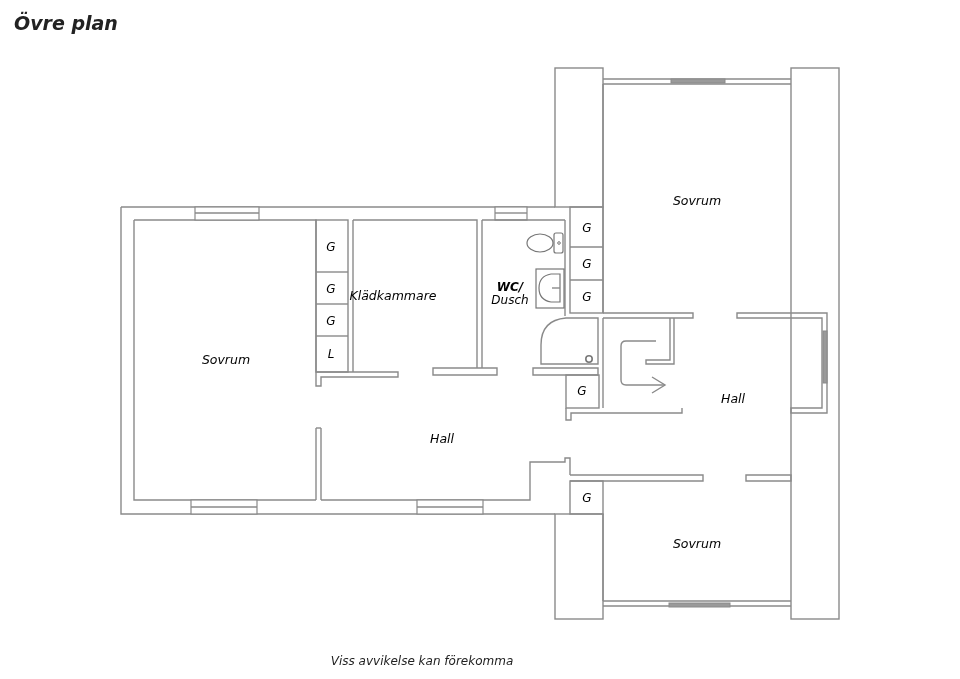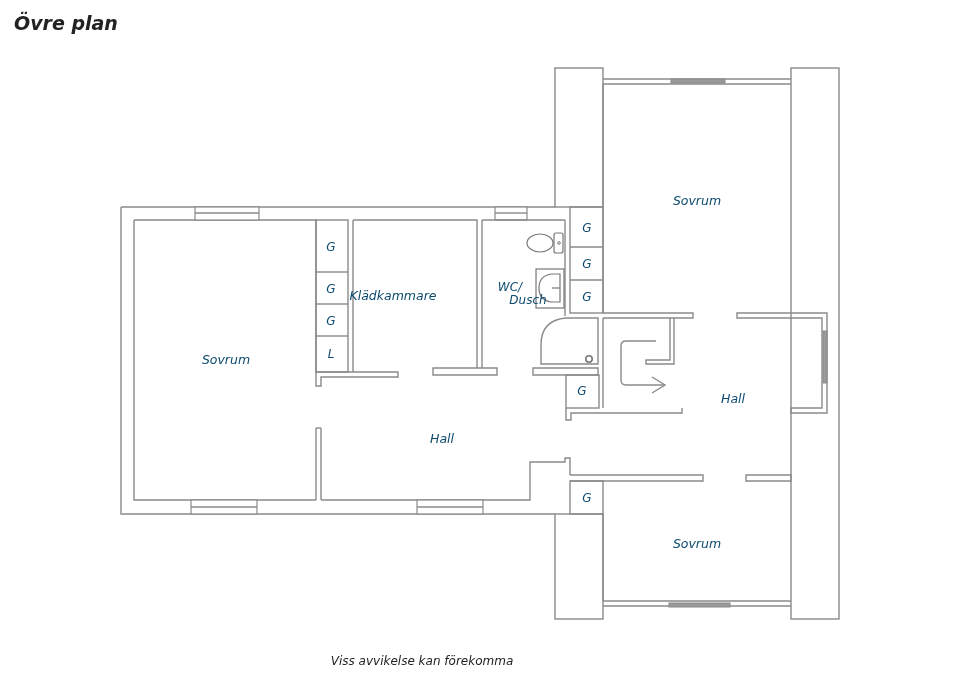--- a/index.html
+++ b/index.html
@@ -7,21 +7,21 @@
          font-family: "DejaVu Sans", sans-serif; }
   .title { position: absolute; left: 14px; top: 12px; font-size: 19px; font-style: italic;
            color: #222; font-weight: bold; margin: 0; }
   .footer { position: absolute; left: 0; width: 844px; top: 654px; text-align: center;
             font-size: 12px; font-style: italic; color: #222; }
   svg.plan { position: absolute; left: 0; top: 0; }
   .w { fill: none; stroke: #8a8a8a; stroke-width: 1.4; }
   .win { fill: #ffffff; stroke: #8a8a8a; stroke-width: 1.2; }
   .winf { fill: #9a9a9a; stroke: #8a8a8a; stroke-width: 1; }
   .fx { fill: #fff; stroke: #777; stroke-width: 1.2; }
-  .lbl { position: absolute; font-style: italic; color: #0c4a6e; font-size: 12.5px;
+  .lbl { position: absolute; font-style: italic; color: #000000; font-size: 12.5px;
          transform: translate(-50%, -50%); white-space: nowrap; text-align: center; line-height: 13px; }
   .lbl.small { font-size: 12px; }
 </style>
 </head>
 <body>
 
 <h1 class="title">Övre plan</h1>
 
 <svg class="plan" width="960" height="679" viewBox="0 0 960 679">
 
@@ -109,22 +109,22 @@
 
     <path class="w" d="M570 475 H703 V481 H570"></path>
     <path class="w" d="M746 475 H791 V481 H746 Z" fill="#fff"></path>
     <rect class="w" x="570" y="481" width="33" height="33"></rect>
     <line class="w" x1="603" y1="514" x2="603" y2="601"></line>
   </g>
 </svg>
 
 <div class="lbl" style="left:226px; top:359px;">Sovrum</div>
 <div class="lbl" style="left:393px; top:295px;">Klädkammare</div>
-<div class="lbl small" style="left:510px; top:287px;">WC/</div>
-<div class="lbl small" style="left:528px; top:300px;">Dusch</div>
+<div class="lbl small" style="left:510px; top:287px;font-weight:bold;">WC/</div>
+<div class="lbl small" style="left:510px; top:300px;">Dusch</div>
 <div class="lbl" style="left:442px; top:438px;">Hall</div>
 <div class="lbl" style="left:697px; top:200px;">Sovrum</div>
 <div class="lbl" style="left:733px; top:398px;">Hall</div>
 <div class="lbl" style="left:697px; top:543px;">Sovrum</div>
 
 <div class="lbl small" style="left:331px; top:247px;">G</div>
 <div class="lbl small" style="left:331px; top:289px;">G</div>
 <div class="lbl small" style="left:331px; top:321px;">G</div>
 <div class="lbl small" style="left:331px; top:354px;">L</div>
 <div class="lbl small" style="left:587px; top:228px;">G</div>

